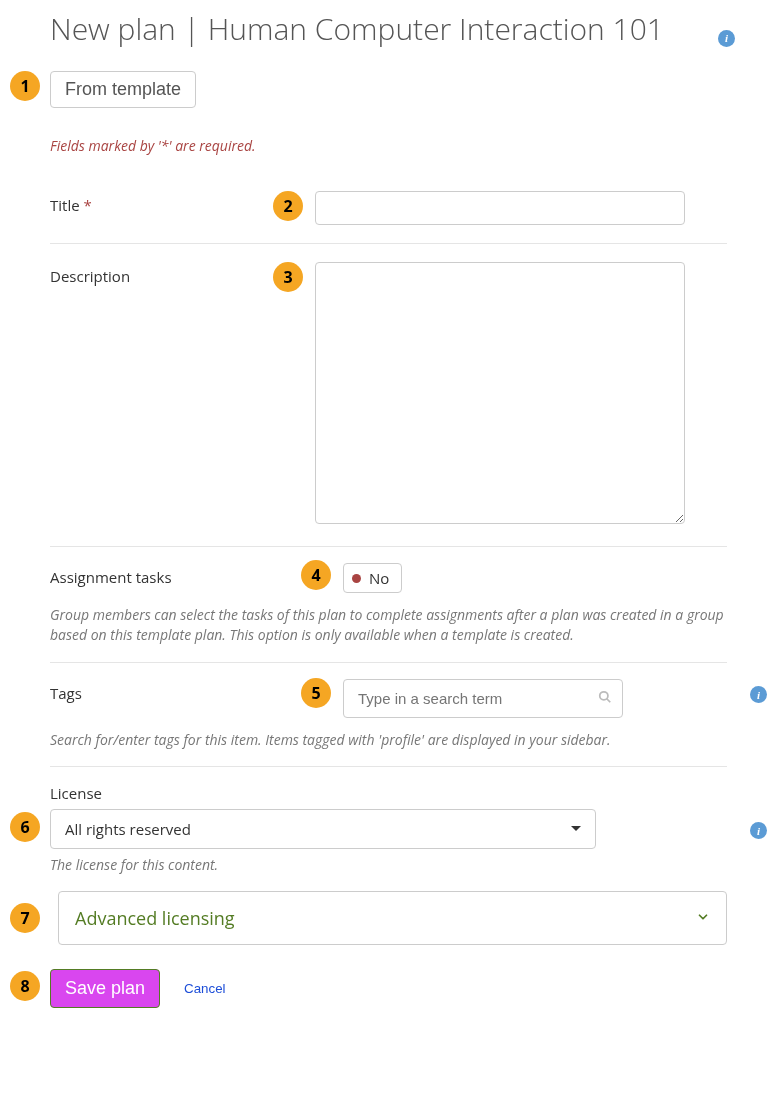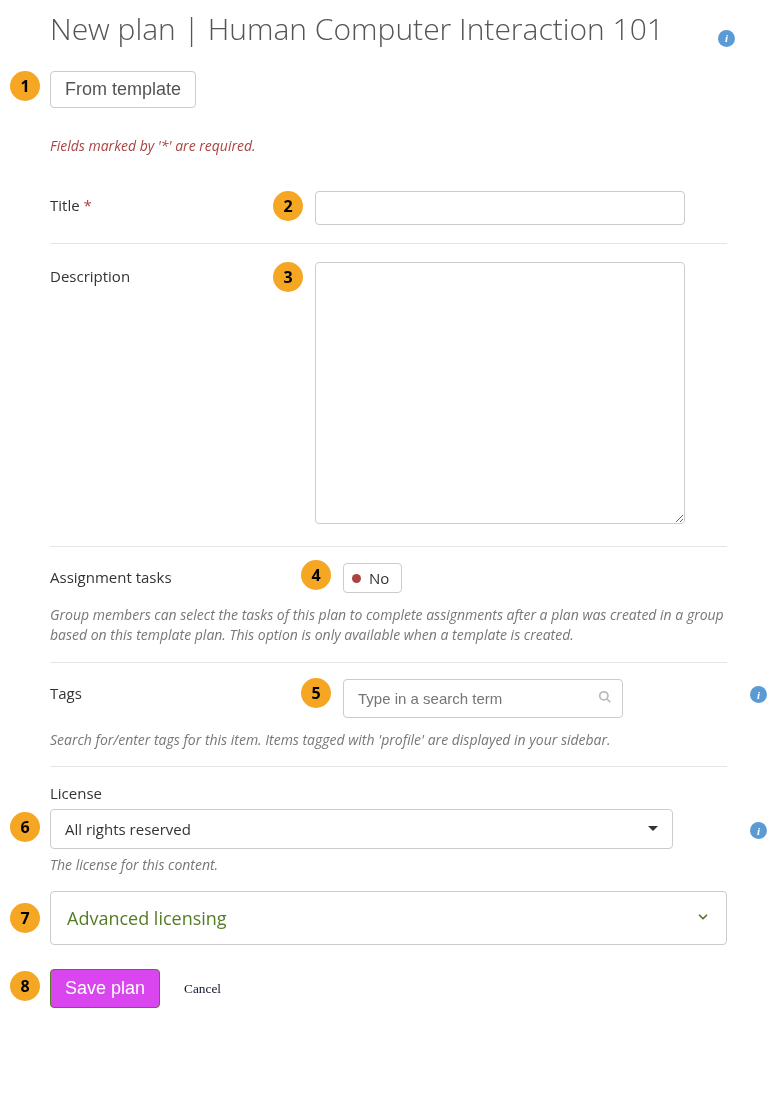--- a/index.html
+++ b/index.html
@@ -51,24 +51,23 @@
   }
   .btn-primary {
     background: #d946ef;
     border-color: #547c24;
     color: #fff;
     padding: 8px 14px;
   }
   .btn-cancel {
     border: none;
     background: none;
-    color: #0f172a;
+    color: #1d4ed8;
     padding: 8px 12px;
     cursor: pointer;
-    font-family: Liberation Serif, serif;
   }
   .required-note {
     color: #a94442;
     font-style: italic;
     font-size: 14px;
     margin: 28px 0 18px 0;
   }
   .form-row {
     display: flex;
     align-items: flex-start;
@@ -132,39 +131,40 @@
   }
   .select-full {
     display: flex;
     align-items: center;
     justify-content: space-between;
     border: 1px solid #ccc;
     border-radius: 4px;
     padding: 9px 14px;
     font-size: 15px;
     cursor: pointer;
-    width: 623px;
+    width: 546px;
     background: #fff;
   }
   .caret-down {
     width: 0; height: 0;
     border-left: 5px solid transparent;
     border-right: 5px solid transparent;
     border-top: 5px solid #333;
   }
   .accordion {
     border: 1px solid #ccc;
     border-radius: 4px;
     padding: 14px 16px;
     display: flex;
     justify-content: space-between;
     align-items: center;
     cursor: pointer;
     background: #fff;
     margin-bottom: 24px;
+    margin-left: 8px;
   }
   .accordion .title {
     color: #547c24;
     font-size: 18px;
   }
   .chevron {
     color: #547c24;
     font-size: 14px;
   }
   .marker {

